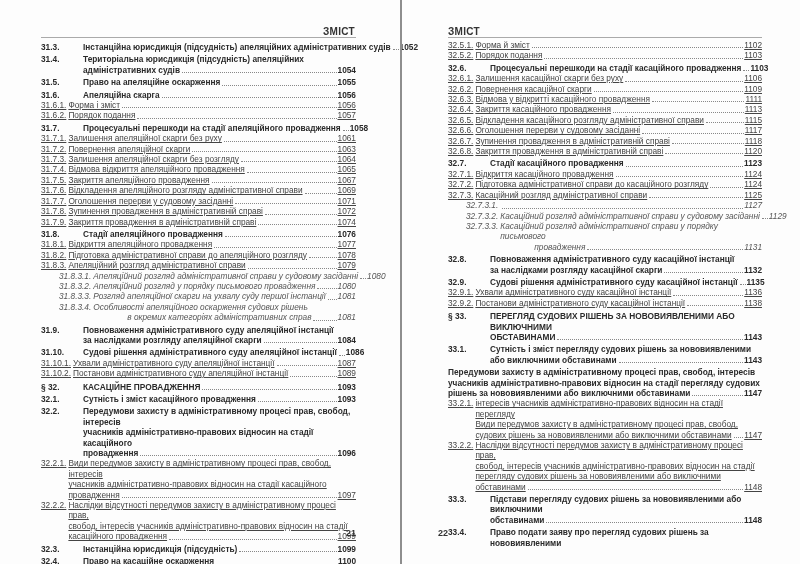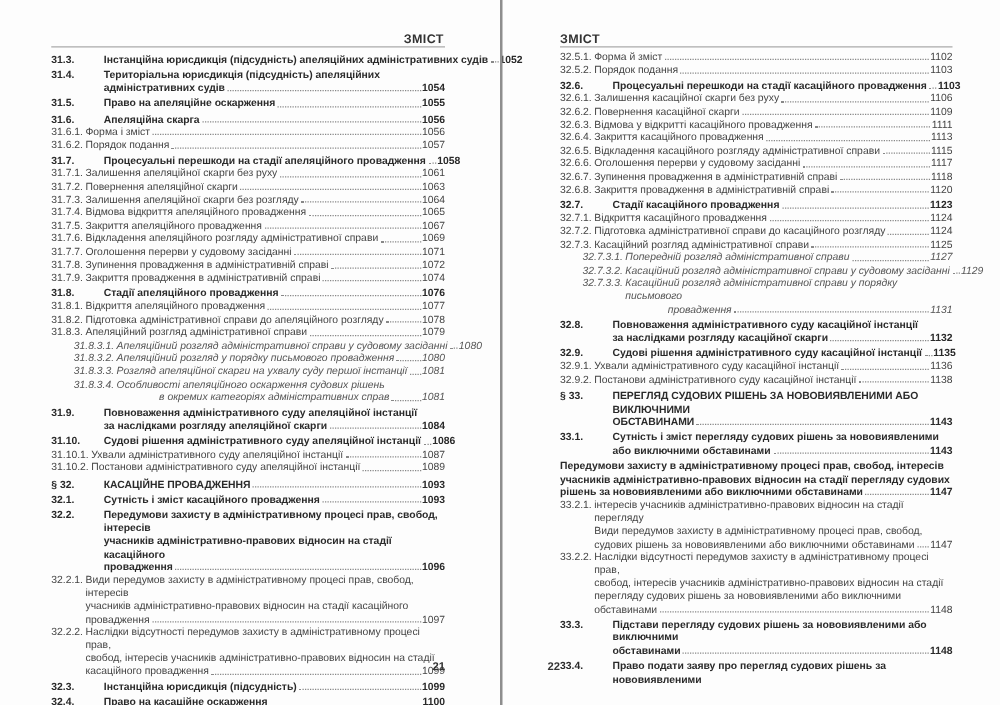--- a/index.html
+++ b/index.html
@@ -28,21 +28,21 @@
   .entry .body { flex:1 1 auto; position:relative; }
   .entry .title-line { display:block; }
   .entry .last { display:flex; align-items:flex-end; }
   .entry .last .t { white-space:nowrap; }
   .entry .last .dots {
     flex:1 1 auto; border-bottom:1px dotted #888; margin:0 1px 2px 2px; min-width:6px;
   }
   .entry .last .pg { white-space:nowrap; }
   .lvl1 { font-weight:bold; margin-top:2px; }
   .lvl1 .num { width:42px; }
-  .lvl2 { font-weight:normal; color:#444; }
+  .lvl2 { font-weight:normal; color:#444;text-decoration:underline; }
   .lvl2 .num { width:auto; padding-right:2px; }
   .lvl3 { font-style:italic; color:#555; padding-left:18px; }
   .lvl3 .num { padding-right:2px; }
   .lvl3 .body .cont { padding-left:34px; }
   .lvl2 .body .cont { padding-left:0; }
   .lvl0 { font-weight:bold; margin-top:3px; }
   .lvl0 .num { width:42px; }
   .page-number { position:absolute; font-size:9px; font-weight:bold; color:#333; top:528px; }
   .page.left .page-number { right:44px; }
   .page.right .page-number { left:36px; }
@@ -569,21 +569,20 @@
               <span class="t">Касаційний розгляд адміністративної справи</span>
               <span class="dots"></span>
               <span class="pg">1125</span>
             </span>
           </span>
         </div>
         <div class="entry lvl3">
           <span class="num">32.7.3.1.</span>
           <span class="body">
             <span class="last">
-              <span class="t">Попередній розгляд адміністративної справи</span>
               <span class="dots"></span>
               <span class="pg">1127</span>
             </span>
           </span>
         </div>
         <div class="entry lvl3">
           <span class="num">32.7.3.2.</span>
           <span class="body">
             <span class="last">
               <span class="t">Касаційний розгляд адміністративної справи у судовому засіданні</span>

